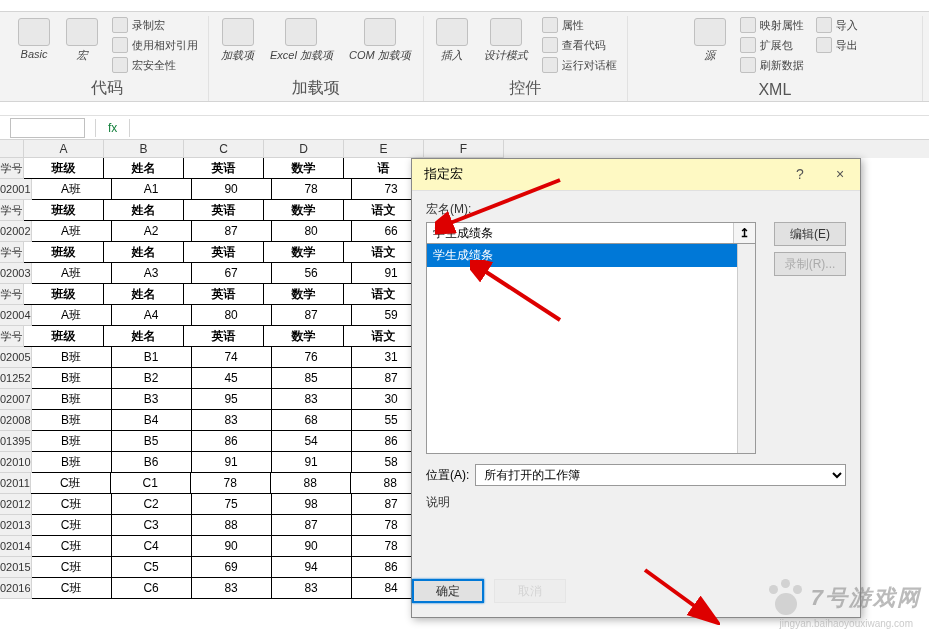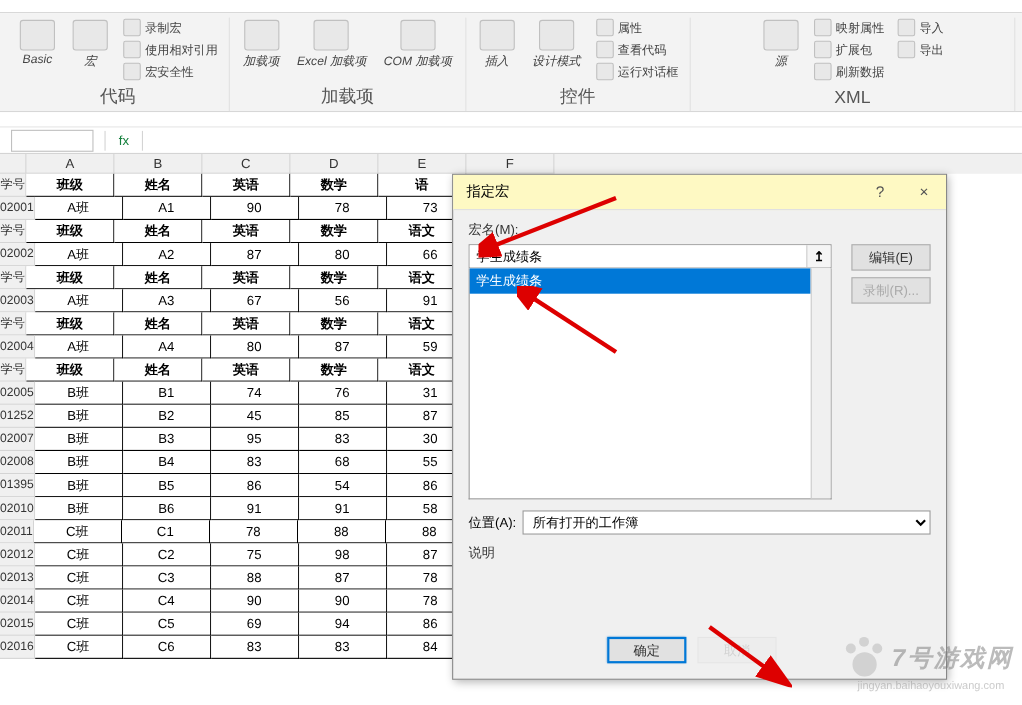--- a/index.html
+++ b/index.html
@@ -54,21 +54,21 @@
 .macro-list-item.selected { background: #0078d7; color: #fff; }
 .macro-list-scroll { width: 18px; border-left: 1px solid #ccc; background: #f0f0f0; }
 .dlg-right-btns { display: flex; flex-direction: column; gap: 6px; }
 .dlg-btn { width: 72px; height: 24px; border: 1px solid #adadad; background: #e1e1e1; font-size: 12px; color: #333; cursor: pointer; }
 .dlg-btn.disabled { color: #aaa; }
 .loc-row { display: flex; align-items: center; gap: 6px; margin-top: 10px; }
 .loc-row label { font-size: 12px; }
 .loc-select { flex: 1; height: 22px; border: 1px solid #999; background: #fff; font-size: 12px; padding: 0 4px; }
 .desc-label { font-size: 12px; margin-top: 8px; display: block; }
 .desc-area { height: 50px; }
-.dlg-footer { display: flex; justify-content: center; gap: 10px; padding: 0 14px 14px 0; }
+.dlg-footer { display: flex; justify-content: flex-start; gap: 10px; padding: 0 14px 14px 0; }
 .dlg-footer .dlg-btn { width: 72px; }
 .dlg-btn.primary { border: 2px solid #0078d7; box-shadow: 0 0 2px #0078d7; }
 
 
 .arrow { position: absolute; pointer-events: none; }
 .arrow svg { display: block; }
 
 
 .watermark { position: absolute; right: 8px; bottom: 24px; font-size: 22px; font-weight: bold; color: rgba(120,120,120,0.5); letter-spacing: 2px; font-style: italic; display: flex; align-items: center; gap: 6px; }
 .paw { width: 38px; height: 38px; position: relative; }

